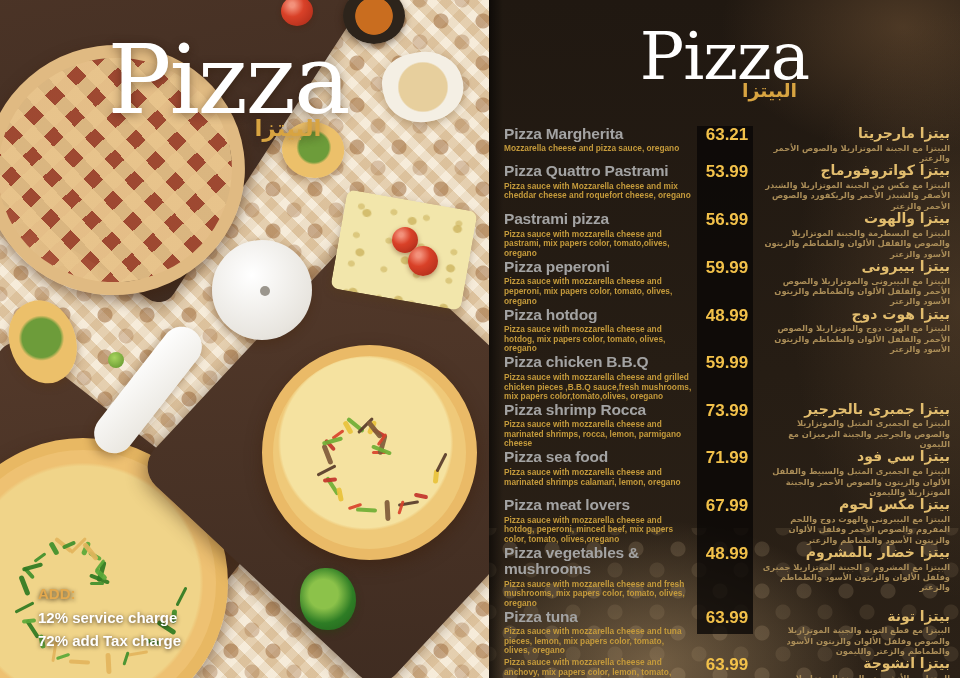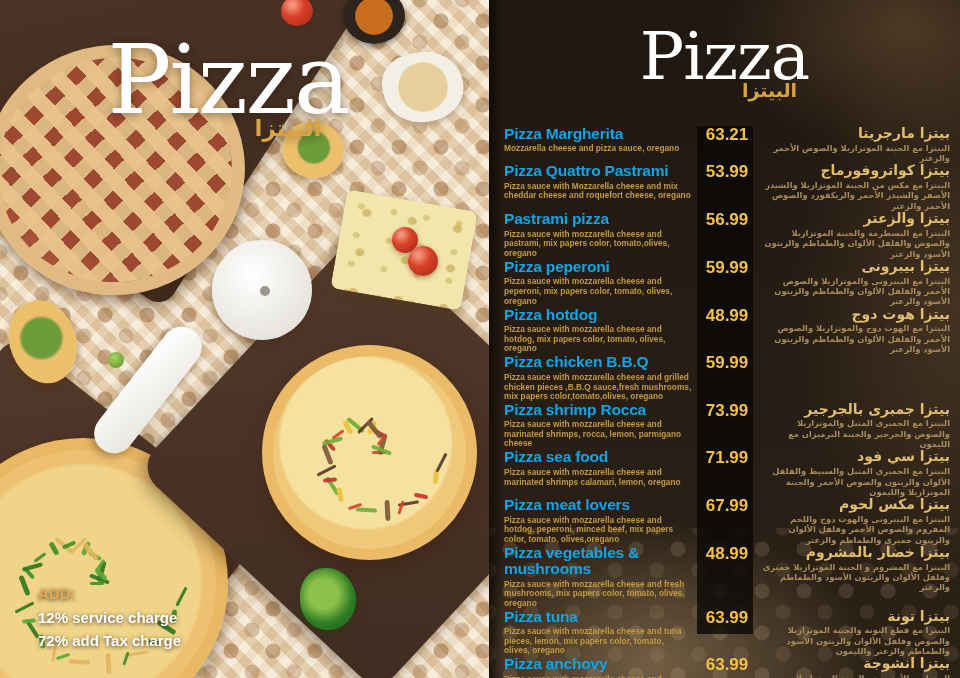--- a/index.html
+++ b/index.html
@@ -98,21 +98,21 @@
   .page-seam { position:absolute; left:0; top:0; width:14px; height:100%; background:linear-gradient(90deg, rgba(0,0,0,.55), rgba(0,0,0,0)); }
 
   .price-band { position:absolute; left:208px; top:126px; width:56px; height:508px; background:rgba(9,7,5,.78); }
 
   .menu-title { position:absolute; left:0; top:22px; width:100%; text-align:center; }
   .menu-title .script-title { font-size:66px; line-height:1.05; letter-spacing:-1px; }
   .menu-title .arabic-sub { font-size:19px; font-weight:bold; color:#d8a441; margin:-12px 0 0 90px; }
 
   .menu-list { position:absolute; left:0; top:126px; width:100%; height:540px; display:flex; flex-direction:column; justify-content:space-between; padding-bottom:32px; }
   .menu-row { display:grid; grid-template-columns:188px 60px 1fr; column-gap:5px; align-items:start; padding-left:15px; padding-right:10px; }
-  .item-name { color:#0ea5e9; font-weight:bold; font-size:15.5px; line-height:1.06; letter-spacing:-.2px; }
+  .item-name { color:#a3a3a3; font-weight:bold; font-size:15.5px; line-height:1.06; letter-spacing:-.2px; }
   .item-desc { color:#c49a3b; font-weight:bold; font-size:8.3px; line-height:1.16; margin-top:2px; }
   .item-price { color:#f2c14a; font-weight:bold; font-size:17px; line-height:1.05; text-align:center; }
   .item-ar { text-align:right; direction:rtl; font-family:"DejaVu Sans",sans-serif; }
   .item-name-ar { color:#e2bd6e; font-weight:bold; font-size:14px; line-height:1.05; }
   .item-desc-ar { color:#a98c57; font-weight:bold; font-size:8.3px; line-height:1.25; margin-top:2px; }
 </style>
 </head>
 <body>
 
 <div class="stage">
@@ -251,21 +251,21 @@
         </div>
       </div>
 
       <div class="menu-row">
         <div>
           <div class="item-name">Pastrami pizza</div>
           <div class="item-desc">Pizza sauce with mozzarella cheese and pastrami, mix papers color, tomato,olives, oregano</div>
         </div>
         <div class="item-price">56.99</div>
         <div class="item-ar">
-          <div class="item-name-ar">بيتزا والزعتر</div>
+          <div class="item-name-ar">بيتزا والهوت</div>
           <div class="item-desc-ar">البيتزا مع البسطرمة والجبنة الموتزاريلا والصوص والفلفل الألوان والطماطم والزيتون الأسود والزعتر</div>
         </div>
       </div>
 
       <div class="menu-row">
         <div>
           <div class="item-name">Pizza peperoni</div>
           <div class="item-desc">Pizza sauce with mozzarella cheese and peperoni, mix papers color, tomato, olives, oregano</div>
         </div>
         <div class="item-price">59.99</div>
@@ -320,21 +320,21 @@
       </div>
 
       <div class="menu-row">
         <div>
           <div class="item-name">Pizza meat lovers</div>
           <div class="item-desc">Pizza sauce with mozzarella cheese and hotdog, peperoni, minced beef, mix papers color, tomato, olives,oregano</div>
         </div>
         <div class="item-price">67.99</div>
         <div class="item-ar">
           <div class="item-name-ar">بيتزا مكس لحوم</div>
-          <div class="item-desc-ar">البيتزا مع البيبرونى والهوت دوج واللحم المفروم والصوص الأحمر وفلفل الألوان والزيتون جمبرى والطماطم والزعتر</div>
+          <div class="item-desc-ar">البيتزا مع البيبرونى والهوت دوج واللحم المفروم والصوص الأحمر وفلفل الألوان والزيتون الأسود والطماطم والزعتر</div>
         </div>
       </div>
 
       <div class="menu-row">
         <div>
           <div class="item-name">Pizza vegetables &amp; mushrooms</div>
           <div class="item-desc">Pizza sauce with mozzarella cheese and fresh mushrooms, mix papers color, tomato, olives, oregano</div>
         </div>
         <div class="item-price">48.99</div>
         <div class="item-ar">
@@ -350,21 +350,20 @@
         </div>
         <div class="item-price">63.99</div>
         <div class="item-ar">
           <div class="item-name-ar">بيتزا تونة</div>
           <div class="item-desc-ar">البيتزا مع قطع التونة والجبنة الموتزاريلا والصوص وفلفل الألوان والزيتون الأسود والطماطم والزعتر والليمون</div>
         </div>
       </div>
 
       <div class="menu-row">
         <div>
-          <div class="item-name">Pizza anchovy</div>
           <div class="item-desc">Pizza sauce with mozzarella cheese and anchovy, mix papers color, lemon, tomato, olives, oregano</div>
         </div>
         <div class="item-price">63.99</div>
         <div class="item-ar">
           <div class="item-name-ar">بيتزا انشوجة</div>
           <div class="item-desc-ar">البيتزا مع الأنشوجة والجبنة الموتزاريلا والصوص وفلفل الألوان والزيتون الأسود والطماطم والزعتر</div>
         </div>
       </div>
 
     </div>

